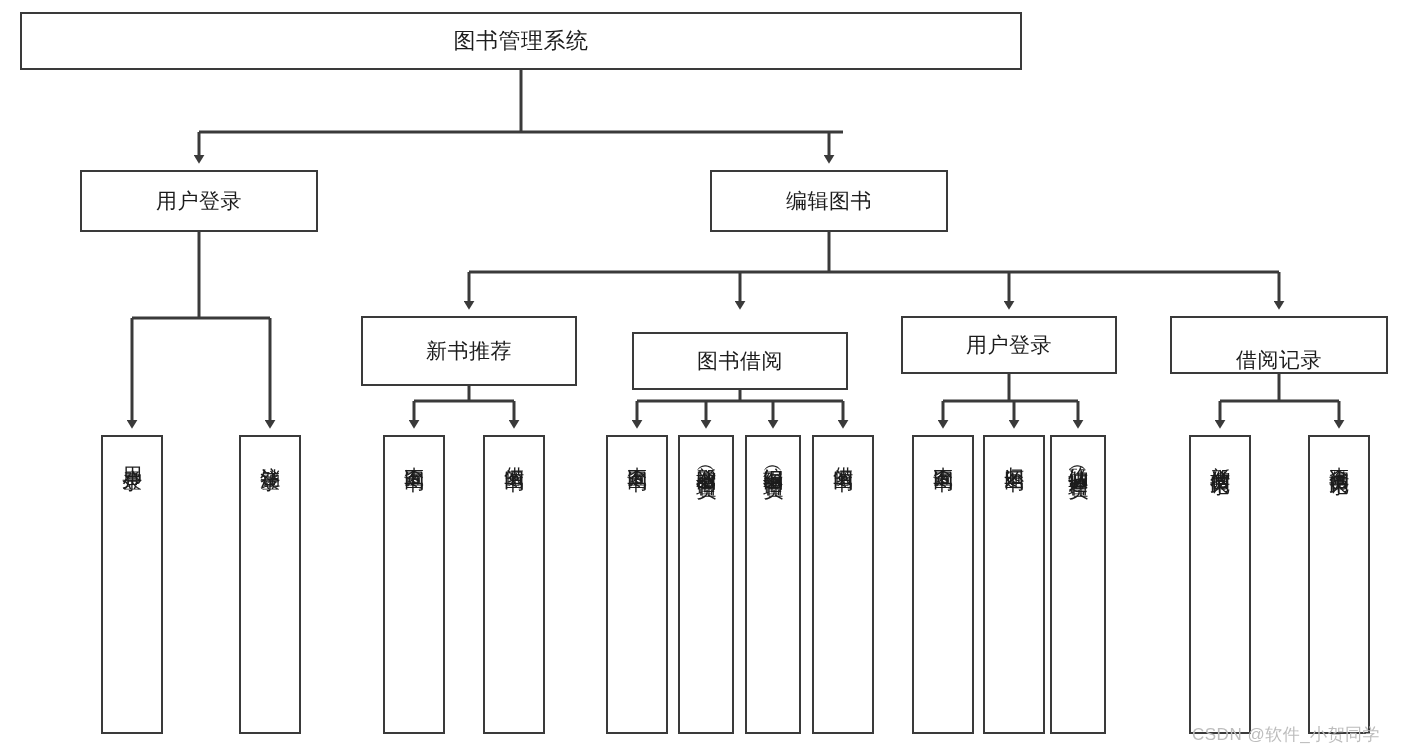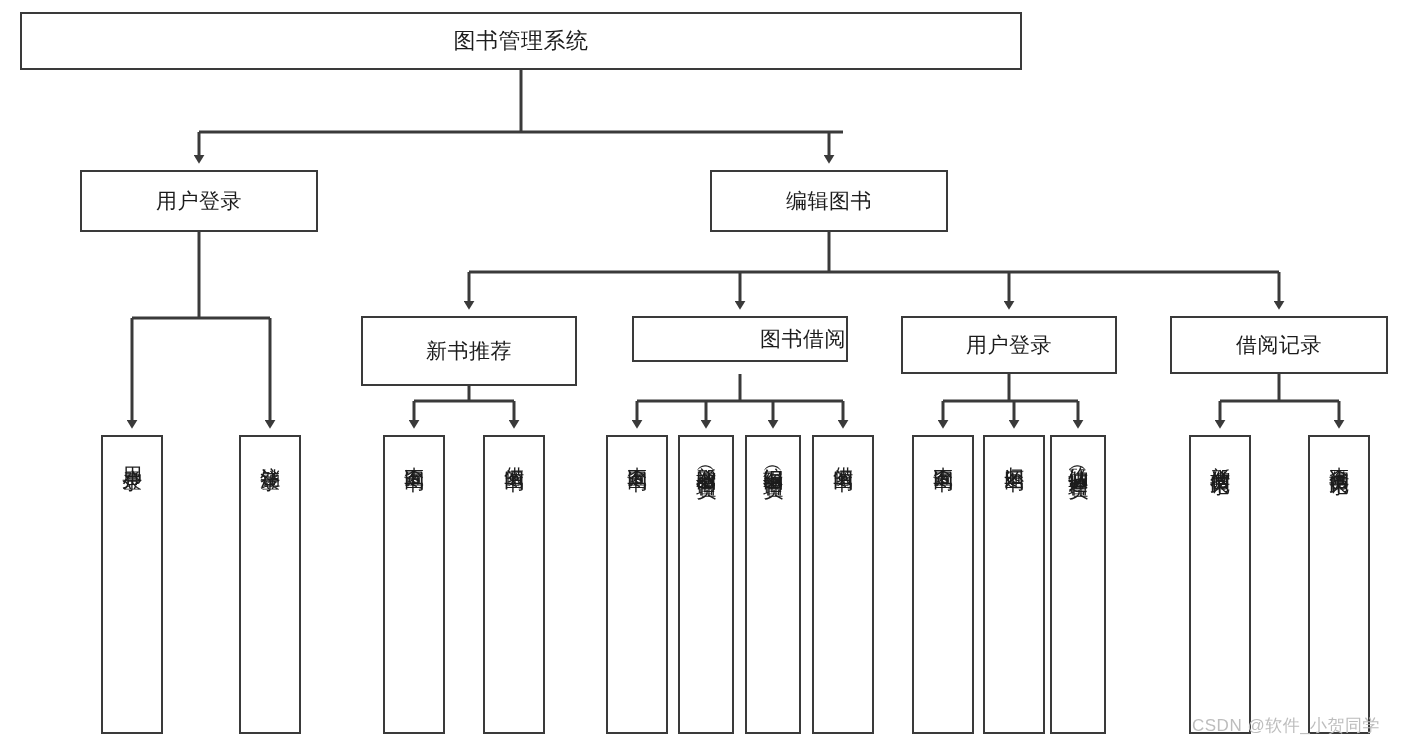--- a/index.html
+++ b/index.html
@@ -57,20 +57,21 @@
   }
   .node.title {
     font-size: 22px;
   }
   .watermark {
     position: absolute;
     color: #bdbdbd;
     font-size: 17px;
     white-space: nowrap;
     letter-spacing: 0.5px;
+    margin-top: 9px;
   }
 </style>
 </head>
 <body>
 
 <div id="canvas">
 
   <svg id="edges" viewBox="0 0 1405 747" xmlns="http://www.w3.org/2000/svg">
     <defs>
       <marker id="arrowhead" markerWidth="9" markerHeight="11" refX="2.2" refY="5.5" orient="auto" markerUnits="userSpaceOnUse">
@@ -130,29 +131,29 @@
   </div>
 
   <div class="node horiz" style="left:710px; top:170px; width:238px; height:62px;">
     <span class="label">编辑图书</span>
   </div>
 
   <div class="node horiz" style="left:361px; top:316px; width:216px; height:70px;">
     <span class="label">新书推荐</span>
   </div>
 
-  <div class="node horiz" style="left:632px; top:316px; width:216px; height:46px;justify-content:flex-end;">
+  <div class="node horiz" style="left:632px; top:332px; width:216px; height:58px;">
     <span class="label">图书借阅</span>
   </div>
 
   <div class="node horiz" style="left:901px; top:316px; width:216px; height:58px;">
     <span class="label">用户登录</span>
   </div>
 
-  <div class="node horiz" style="left:1170px; top:316px; width:218px; height:58px;">
+  <div class="node horiz" style="left:1170px; top:316px; width:218px; height:58px;align-items:flex-end;">
     <span class="label">借阅记录</span>
   </div>
 
   <div class="node vert" style="left:101px; top:435px; width:62px; height:299px;">
     <span class="label">用户登录</span>
   </div>
 
   <div class="node vert" style="left:239px; top:435px; width:62px; height:299px;">
     <span class="label">注销登录</span>
   </div>

